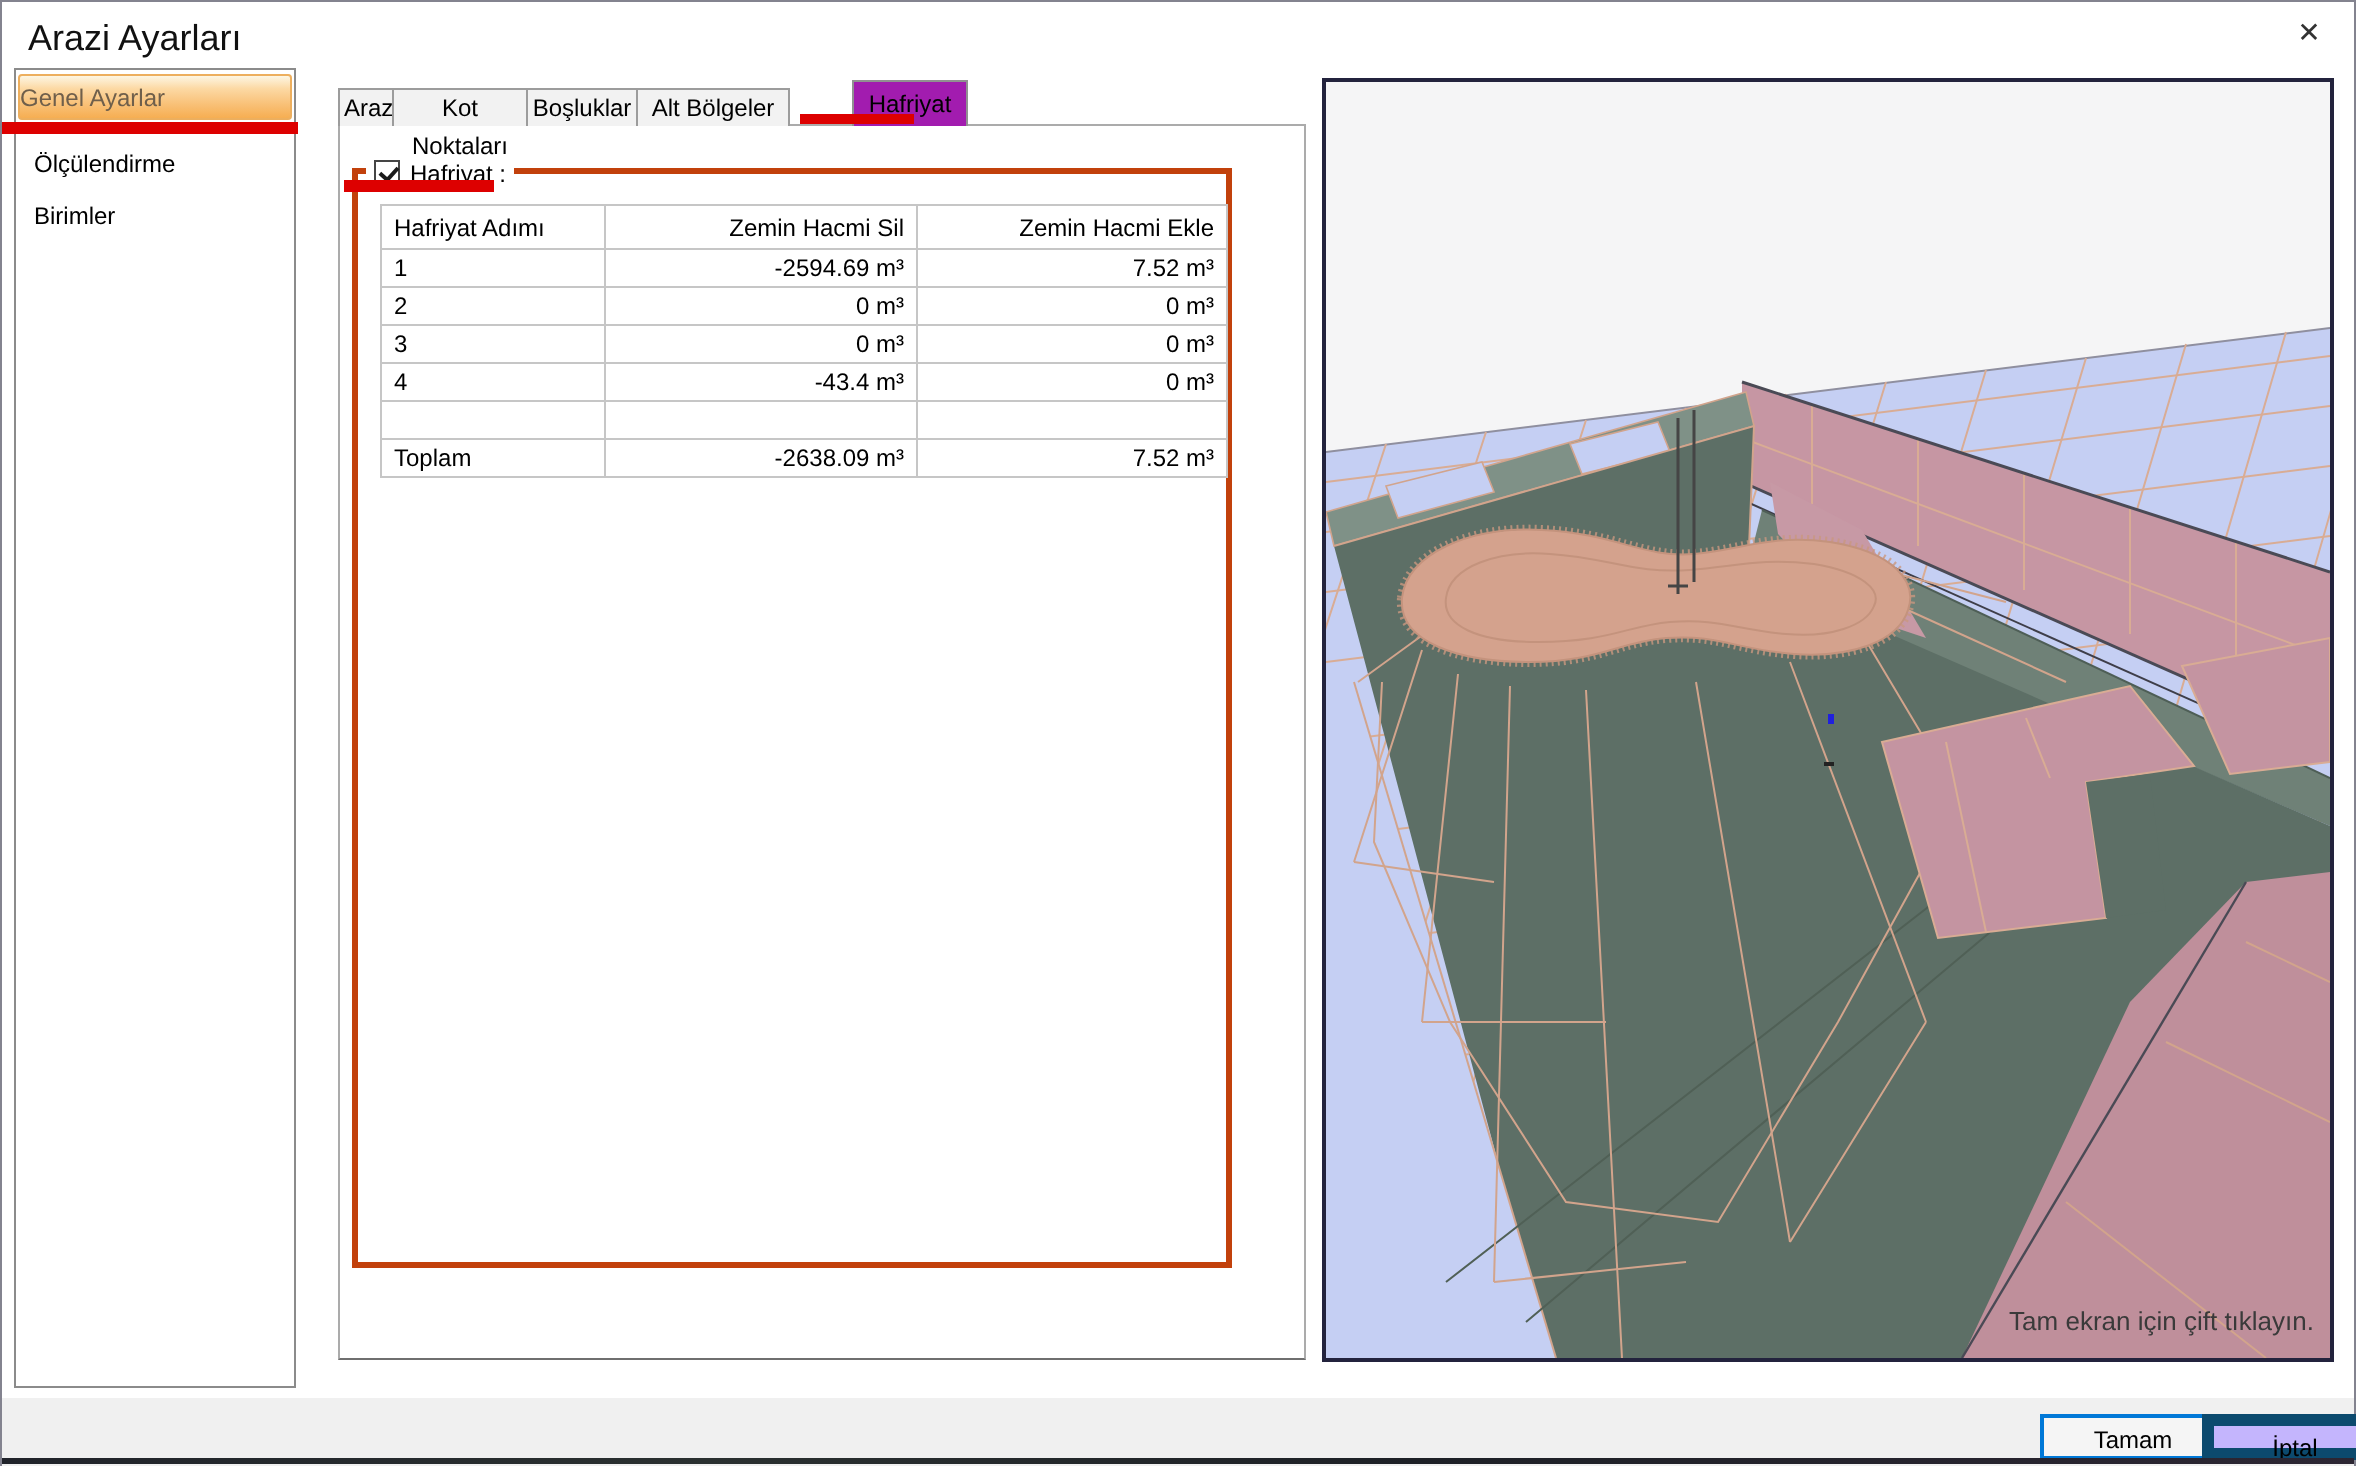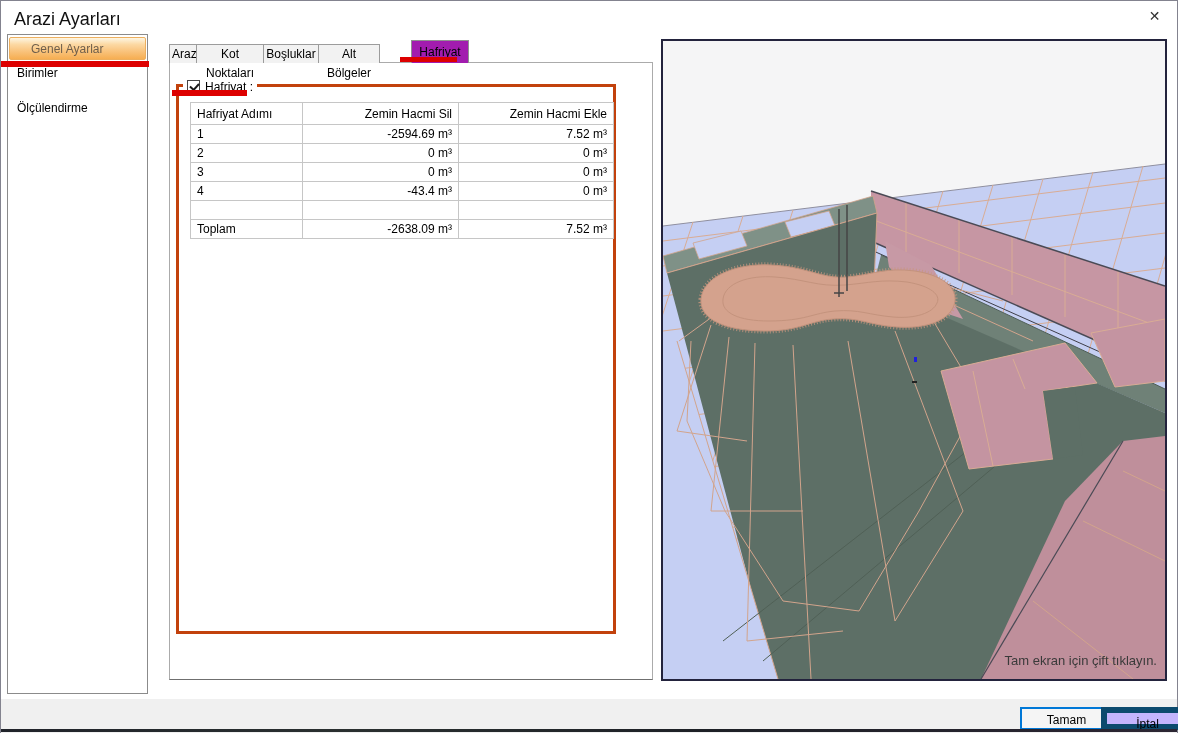--- a/index.html
+++ b/index.html
@@ -7,21 +7,21 @@
        font-family:"Liberation Sans",sans-serif;font-size:12px;color:#000;overflow:hidden;}
   .app{position:absolute;inset:0;border:1px solid #83838f;box-sizing:border-box;background:#fff;}
   
   .titlebar{position:absolute;left:0;top:0;right:0;height:30px;background:#fff;}
   .title{position:absolute;left:13px;top:8px;font-size:18px;color:#111;}
   .close-btn{position:absolute;right:0;top:0;width:45px;height:30px;display:flex;align-items:center;
              justify-content:center;font-size:14px;color:#333;cursor:pointer;}
   
   .sidebar{position:absolute;left:6px;top:33px;width:141px;height:660px;background:#fff;
            border:1px solid #8b8b8b;box-sizing:border-box;}
-  .side-item-selected{margin:2px 1px 0 1px;height:23px;line-height:23px;padding-left:21px;
+  .side-item-selected{margin:2px 1px 0 1px;height:23px;line-height:23px;padding-left:0;
       background:linear-gradient(180deg,#fdf6e3 0%,#fcd9a4 30%,#f9c27a 65%,#f6ae52 100%);
       border:1px solid #edaf5e;border-radius:2px;color:#6f5f4b;box-sizing:border-box;cursor:pointer;}
   .side-item{height:26px;line-height:26px;padding-left:9px;color:#000;cursor:pointer;}
   .side-item.first{margin-top:9px;}
   
   .ann{position:absolute;background:#dd0000;z-index:40;}
   .ann1{left:0;top:60px;width:148px;height:6px;}
   .ann2{left:171px;top:89px;width:75px;height:6px;}
   .ann3{left:399px;top:56px;width:57px;height:5px;}
   
@@ -70,37 +70,37 @@
 
   <div class="titlebar">
     <span class="title">Arazi Ayarları</span>
     <span class="close-btn">✕</span>
   </div>
 
   <div class="sidebar">
     <div class="side-item-selected">
       <span>Genel Ayarlar</span>
     </div>
+    <div class="side-item first">
+      <span>Ölçülendirme</span>
+    </div>
     <div class="side-item">
       <span>Birimler</span>
-    </div>
-    <div class="side-item first">
-      <span>Ölçülendirme</span>
     </div>
   </div>
 
   <div class="ann ann1"></div>
   <div class="ann ann2"></div>
   <div class="ann ann3"></div>
 
   <div class="tabstrip">
     <div class="tab" style="width:28px">Arazi</div>
     <div class="tab" style="width:68px">Kot Noktaları</div>
     <div class="tab" style="width:56px">Boşluklar</div>
-    <div class="tab" style="width:62px">Alt Bölgeler</div>
+    <div class="tab" style="width:77px">Alt Bölgeler</div>
     <div class="tab active" style="width:58px">Hafriyat</div>
   </div>
 
   <div class="tabpage">
     <div class="groupbox">
       <div class="groupbox-label">
         <span class="checkbox">
           <span class="check"></span>
         </span>
         <span>Hafriyat :</span>

